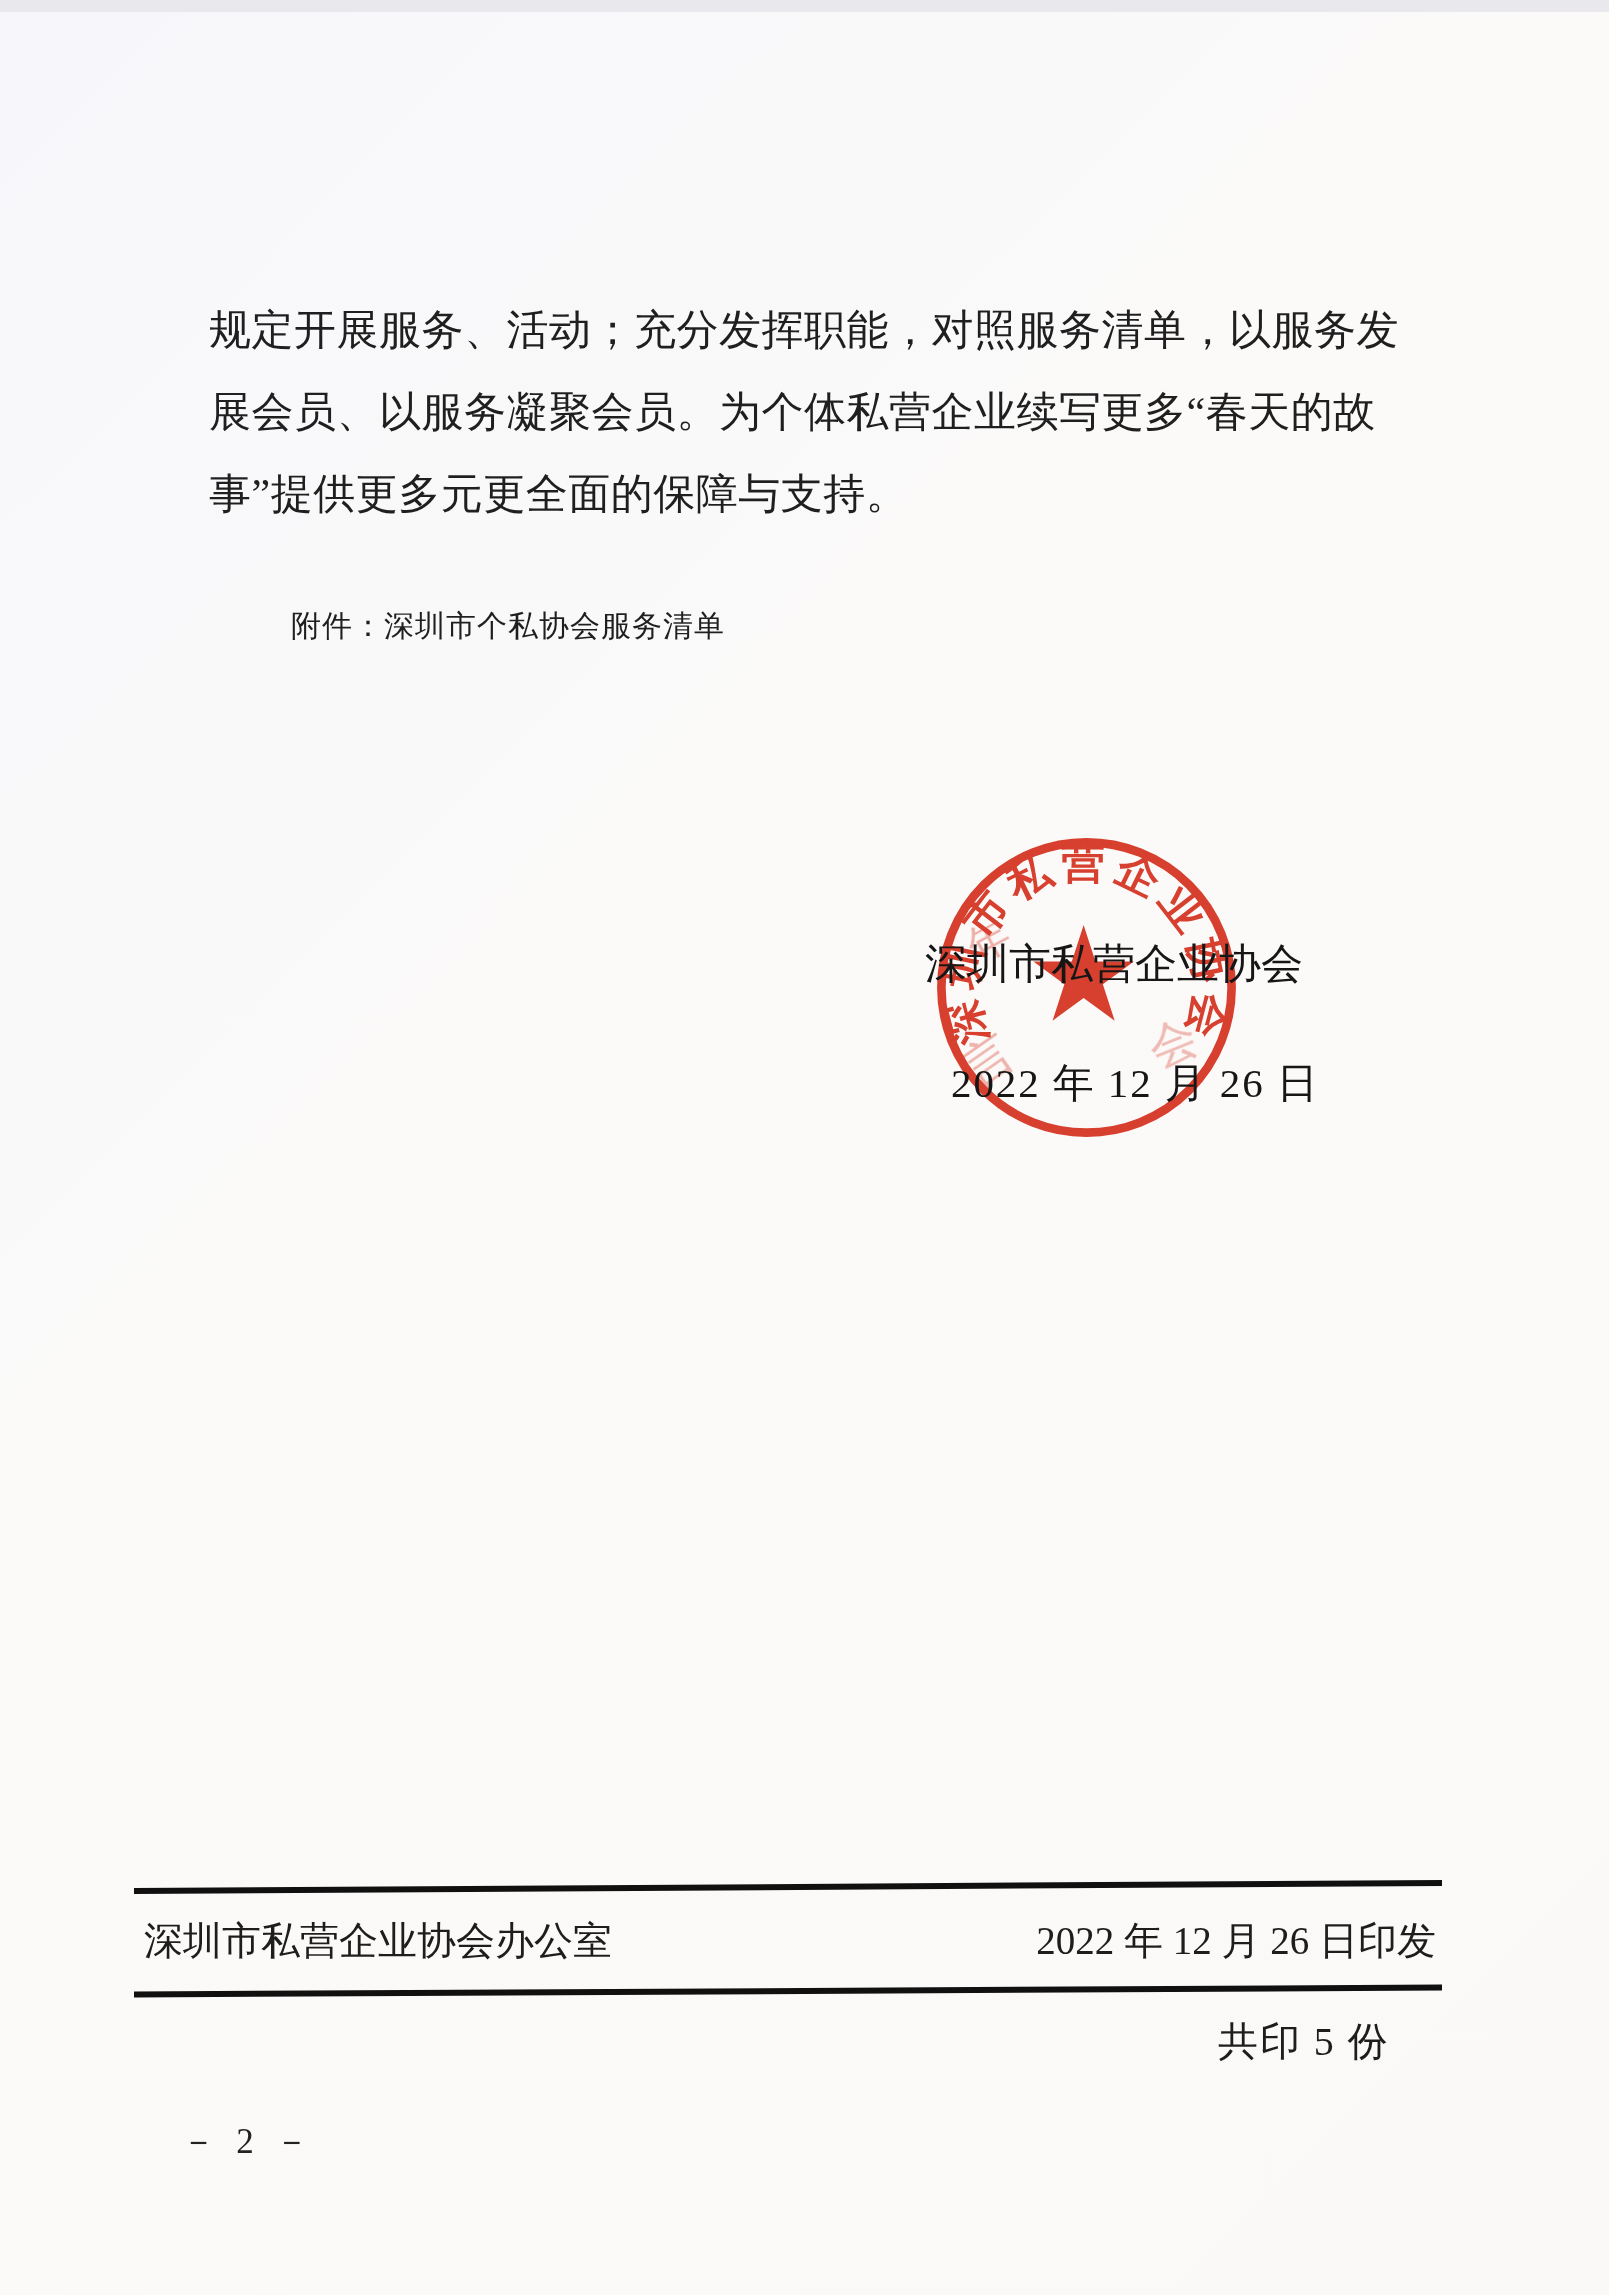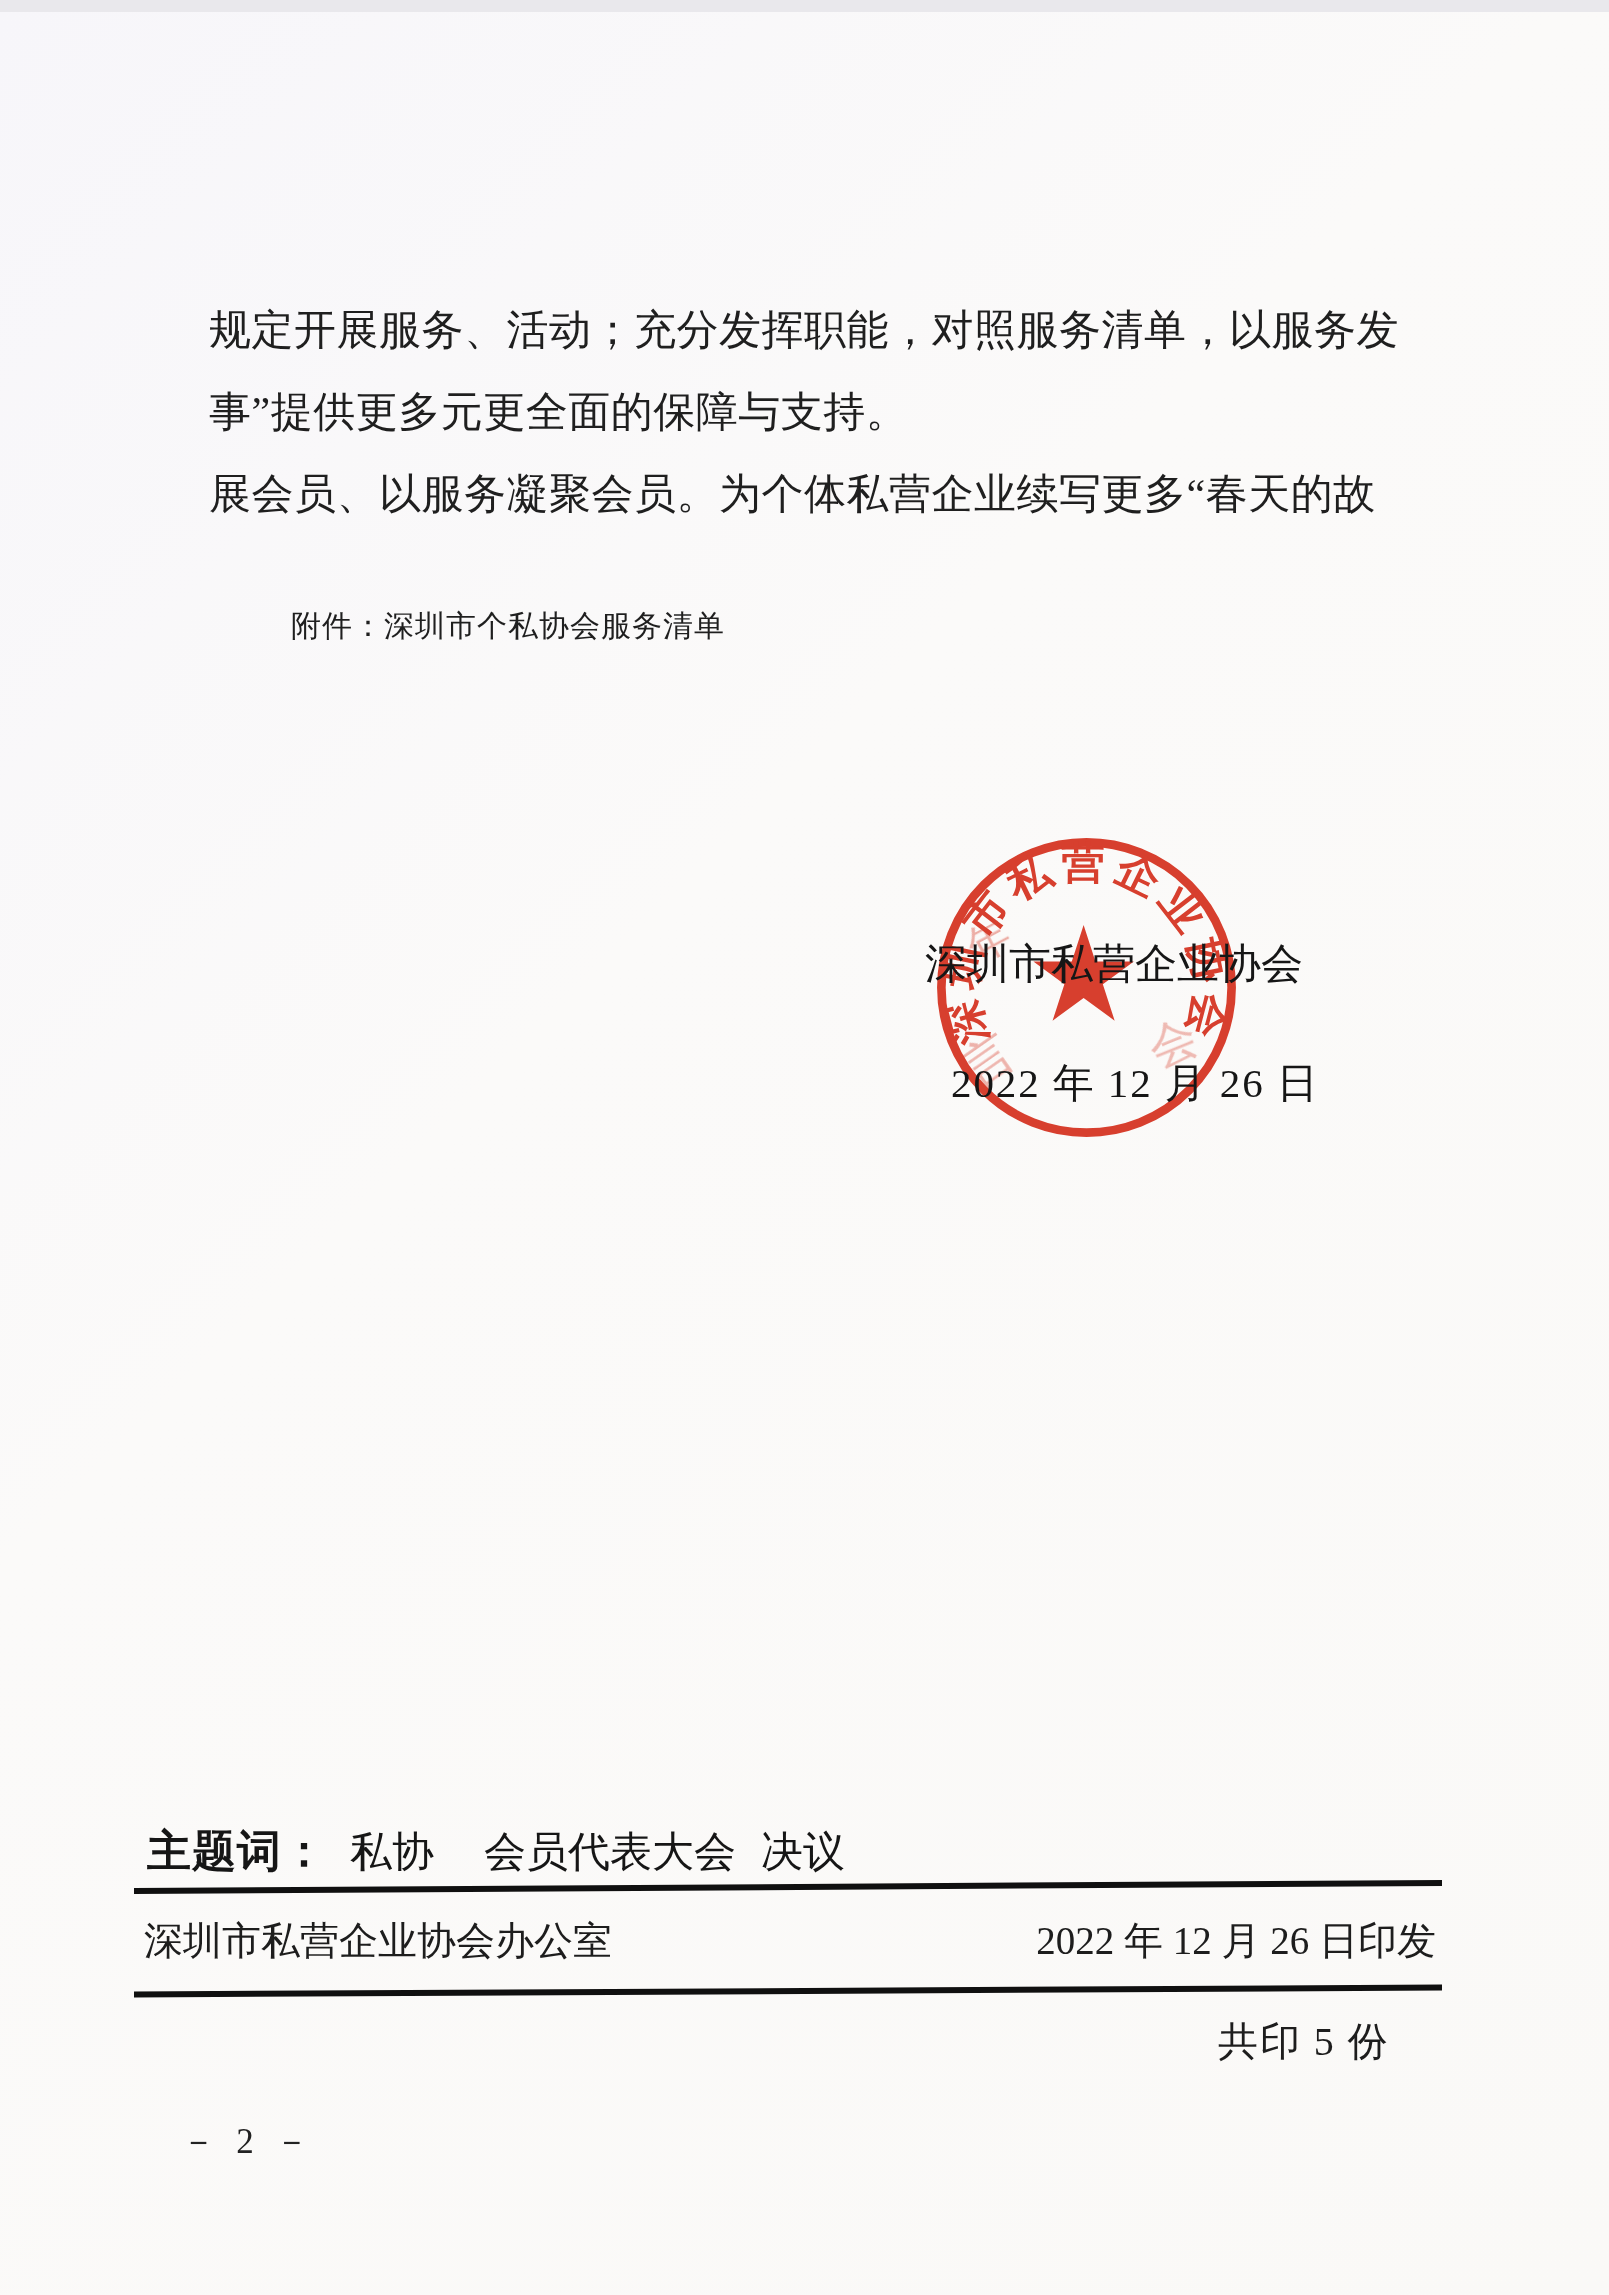--- a/index.html
+++ b/index.html
@@ -80,45 +80,42 @@
     font-weight:bold;
   }
 </style>
 </head>
 <body>
 
 <div class="page">
 
   <div class="body-text">
     <div>规定开展服务、活动；充分发挥职能，对照服务清单，以服务发</div>
+    <div>展会员、以服务凝聚会员。为个体私营企业续写更多“春天的故</div>
     <div>事”提供更多元更全面的保障与支持。</div>
-    <div>展会员、以服务凝聚会员。为个体私营企业续写更多“春天的故</div>
   </div>
 
   <div class="attachment">附件：深圳市个私协会服务清单</div>
 
   <svg class="seal seal-svg" viewBox="0 0 334 334" width="321" height="321">
     <circle cx="167" cy="167" r="151" fill="none" stroke="#d5311f" stroke-width="9"></circle>
     <path id="sealTextArc" d="M 73.6 232.4 A 114 114 0 1 1 260.4 232.4" fill="none"></path>
     <text font-size="45" fill="#d5311f" letter-spacing="7">
       <textPath href="#sealTextArc" startOffset="50%" text-anchor="middle">深圳市私营企业协会</textPath>
     </text>
     <polygon fill="#d5311f" points="164,102 176.3,140 216.3,140 184,163.5 196.3,201.5 164,178 131.7,201.5 144,163.5 111.7,140 151.7,140"></polygon>
   </svg>
 
   <div class="ghost ghost1">年</div>
   <div class="ghost ghost2">言</div>
   <div class="ghost ghost3">会</div>
 
   <div class="sig-org">深圳市私营企业协会</div>
   <div class="sig-date">2022 年 12 月 26 日</div>
 
-  <div class="subject-row">
-    <span class="subject-label">主题词：</span><span class="term term-1">私协</span><span class="term term-2">会员代表大会</span><span class="term term-3">决议</span>
-  </div>
 
   <div class="rule rule-1"></div>
 
   <div class="office-row">
     <span>深圳市私营企业协会办公室</span>
     <span>2022 年 12 月 26 日印发</span>
   </div>
 
   <div class="rule rule-2"></div>
 

